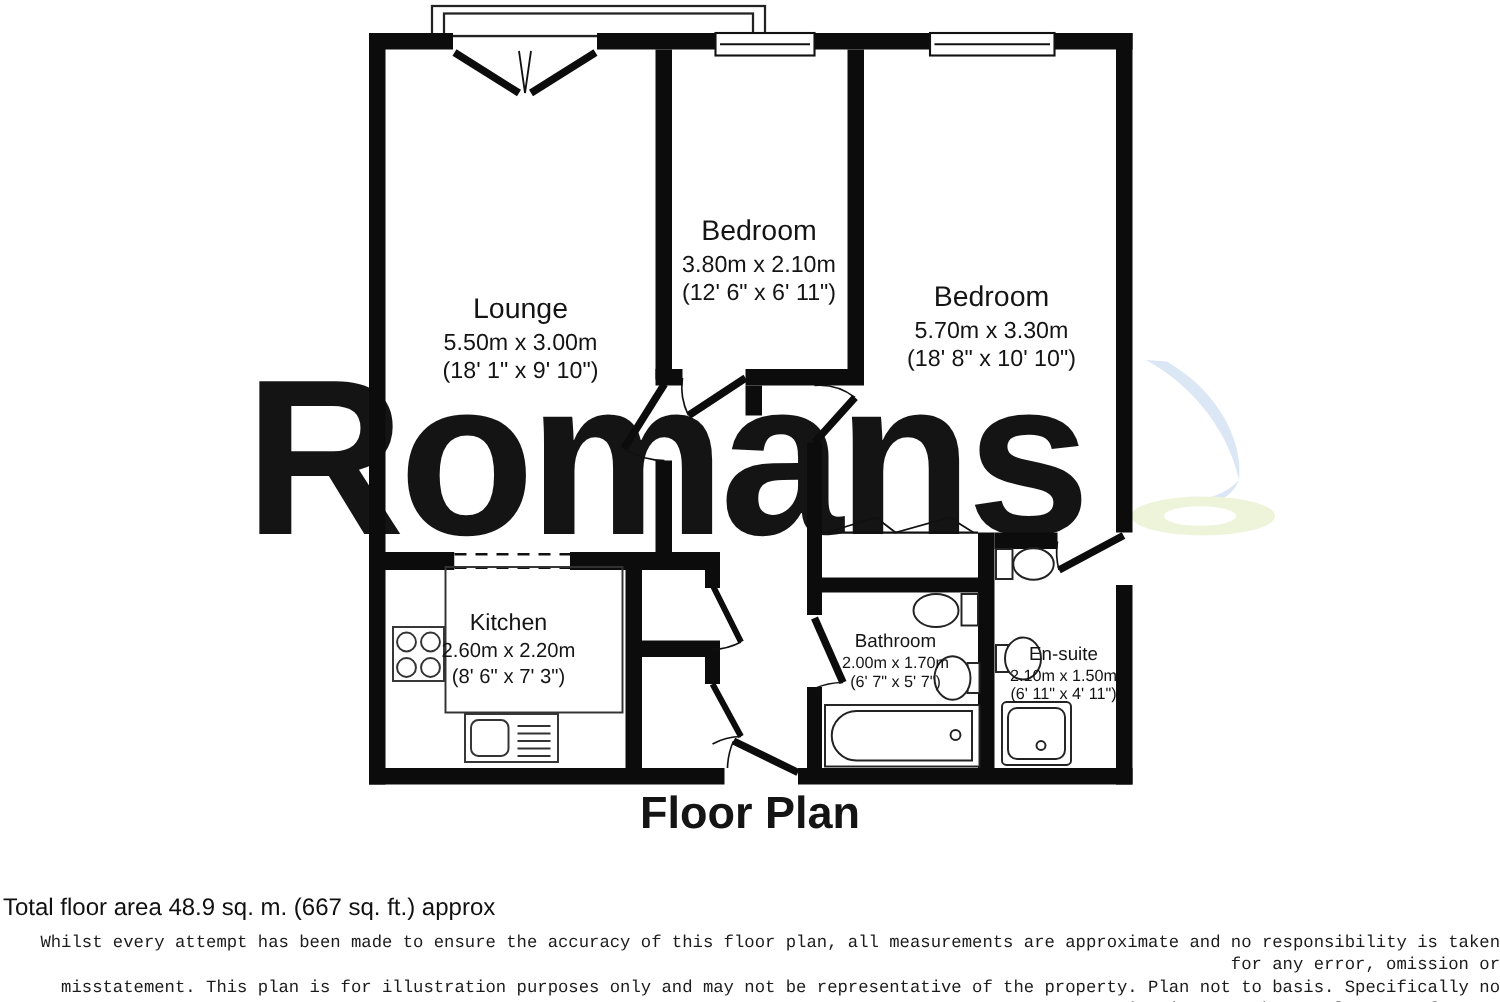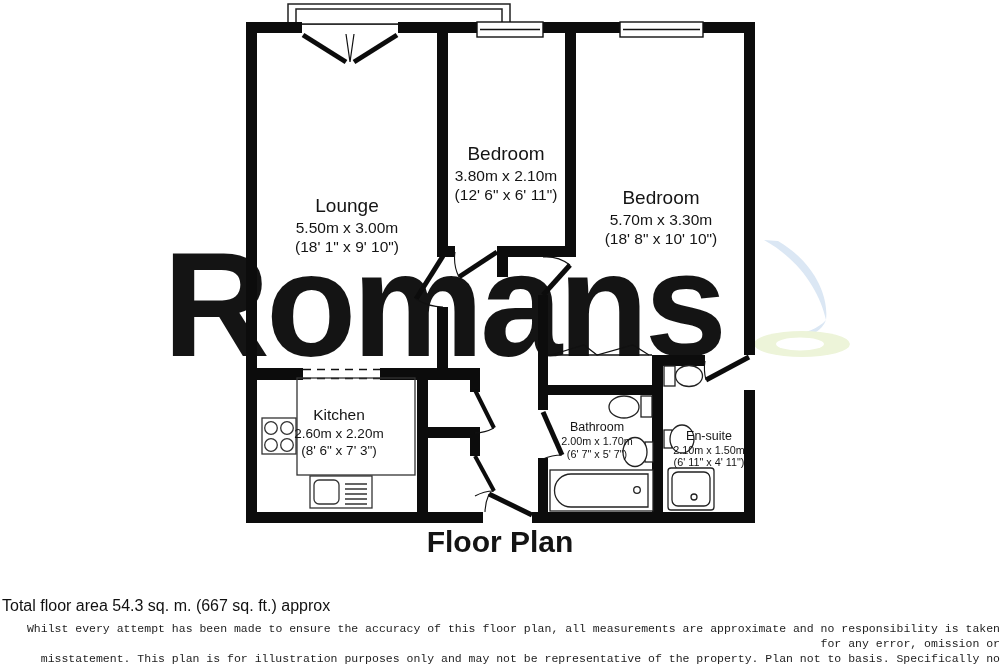--- a/index.html
+++ b/index.html
@@ -185,18 +185,18 @@
 
         <text class="room-name-xs" x="709" y="440">En-suite</text>
         <text class="room-dim-xs" x="709" y="454">2.10m x 1.50m</text>
         <text class="room-dim-xs" x="709" y="466">(6' 11" x 4' 11")</text>
       </g>
 
       <text class="plan-title" x="500" y="552" text-anchor="middle">Floor Plan</text>
     </svg>
   </div>
 
-  <div class="footer-area">Total floor area 54.3 sq. m. (667 sq. ft.) approx</div>
+  <div class="footer-area">Total floor area 48.9 sq. m. (667 sq. ft.) approx</div>
   <div class="disclaimer">
     <div>Whilst every attempt has been made to ensure the accuracy of this floor plan, all measurements are approximate and no responsibility is taken for any error, omission or</div>
     <div>misstatement. This plan is for illustration purposes only and may not be representative of the property. Plan not to basis. Specifically no guarantee is given on the total square footage</div>
   </div>
 </div>
 
 </body></html>

